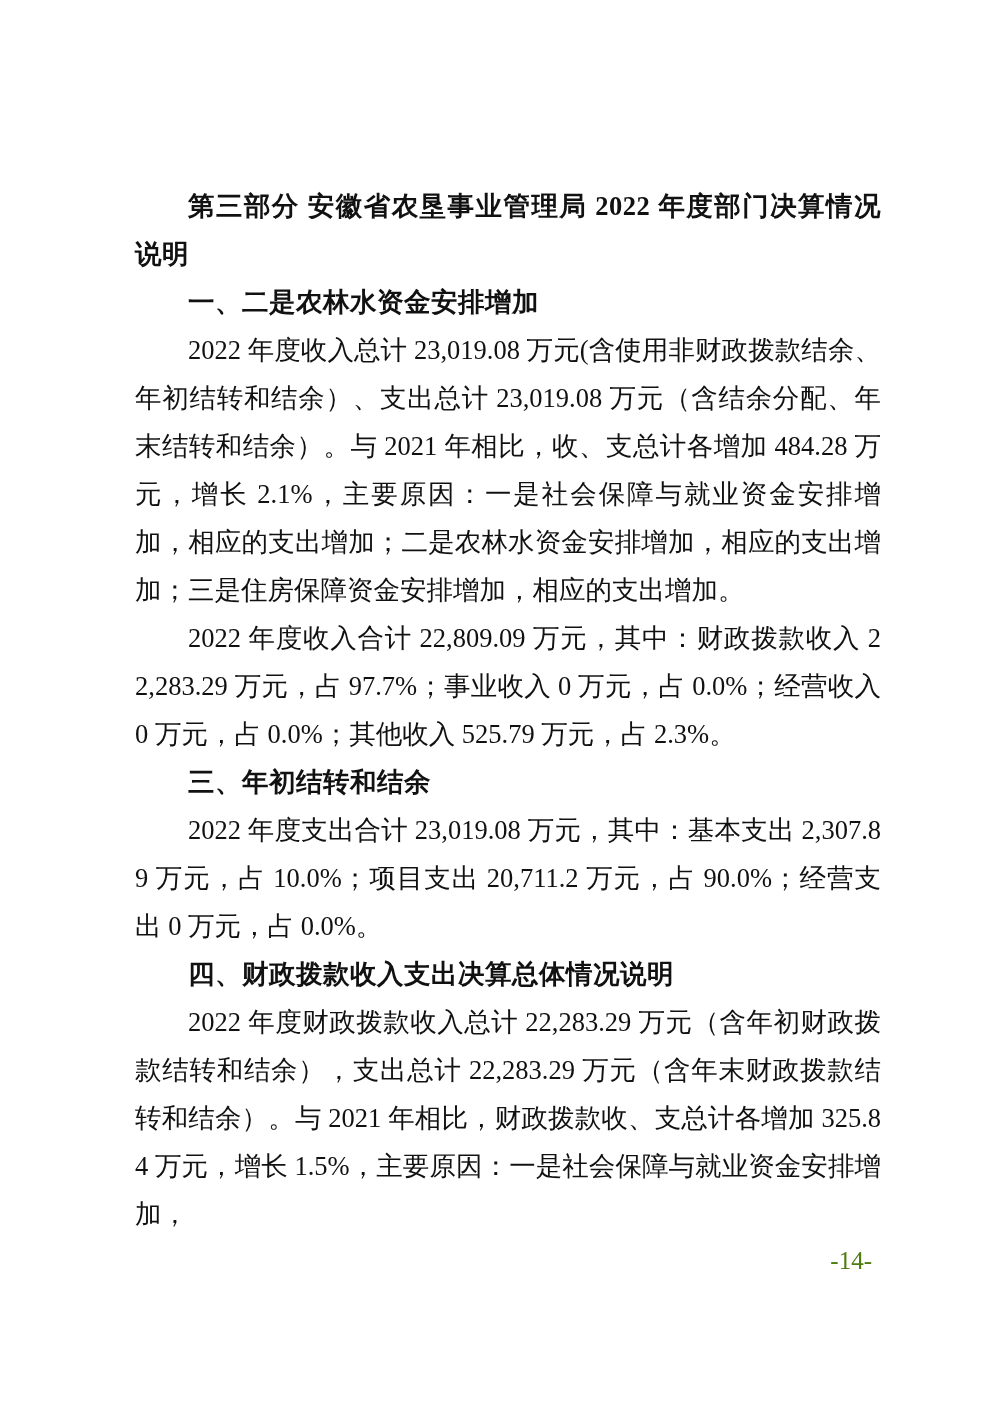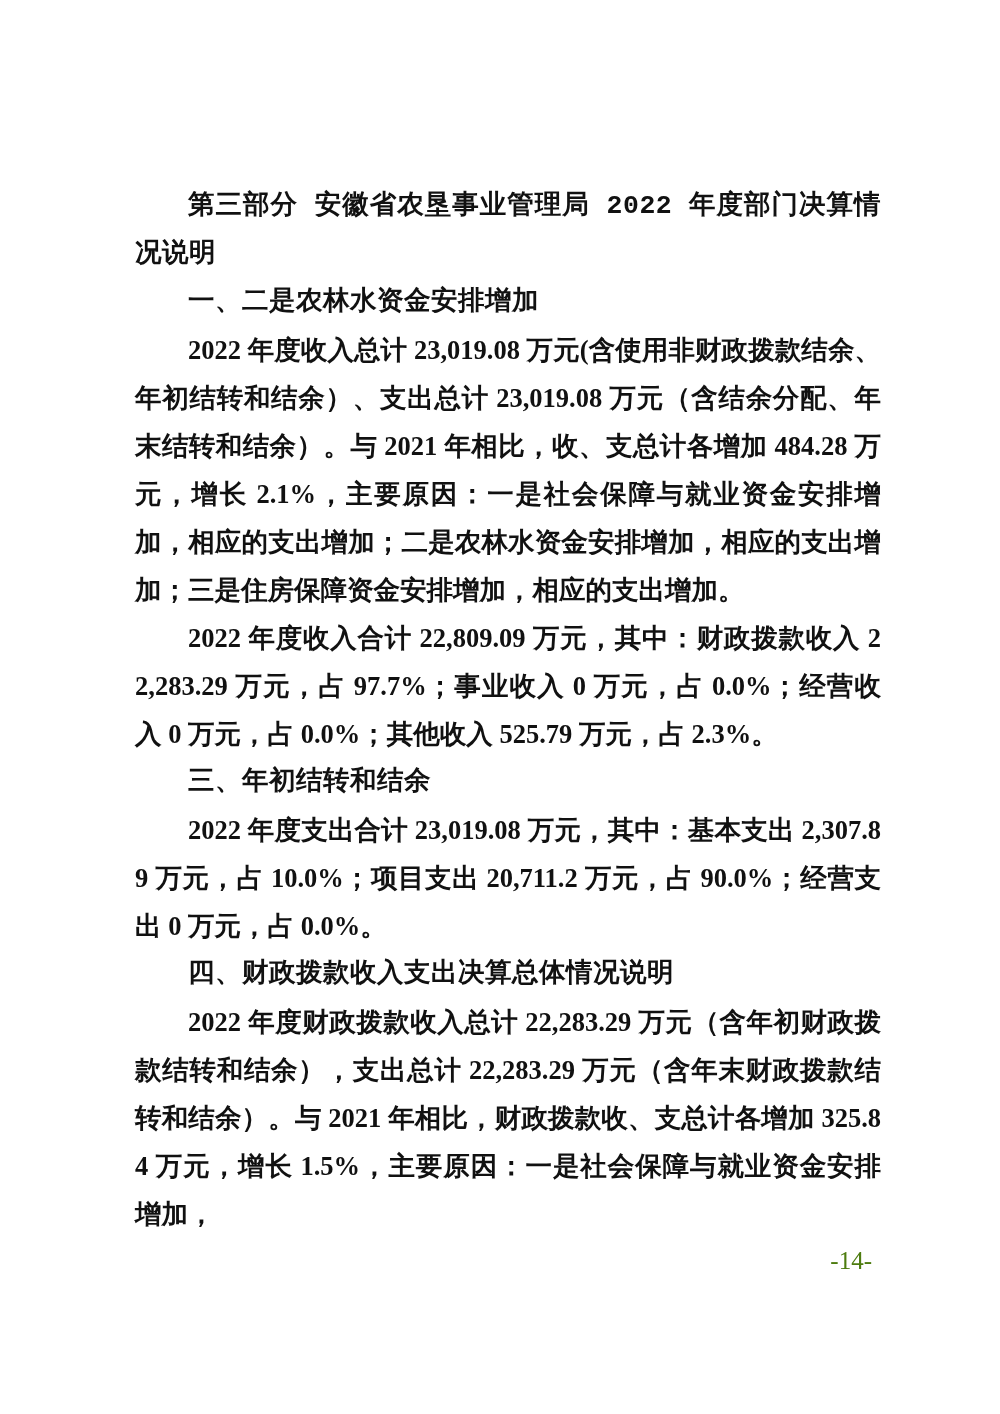--- a/index.html
+++ b/index.html
@@ -24,27 +24,27 @@
   .content p {
     margin: 0;
     padding: 0;
     font-size: 26.5px;
     line-height: 48px;
     text-align: justify;
     text-indent: 2em;
     word-break: break-all;
   }
   .doc-title, .sec-heading {
-    font-family: Liberation Mono, monospace;
+    font-family: Liberation Serif, serif;
     font-weight: bold;
     letter-spacing: 0.5px;
   }
   .sec-body {
     font-family: "Liberation Serif", "DejaVu Serif", serif;
-    font-weight: bold;
+    font-weight: normal;
   }
   .page-number {
     position: absolute;
     top: 1246px;
     right: 128px;
     font-family: Liberation Serif, serif;
     font-size: 25px;
     line-height: 30px;
     color: #4d7c0f;
   }

